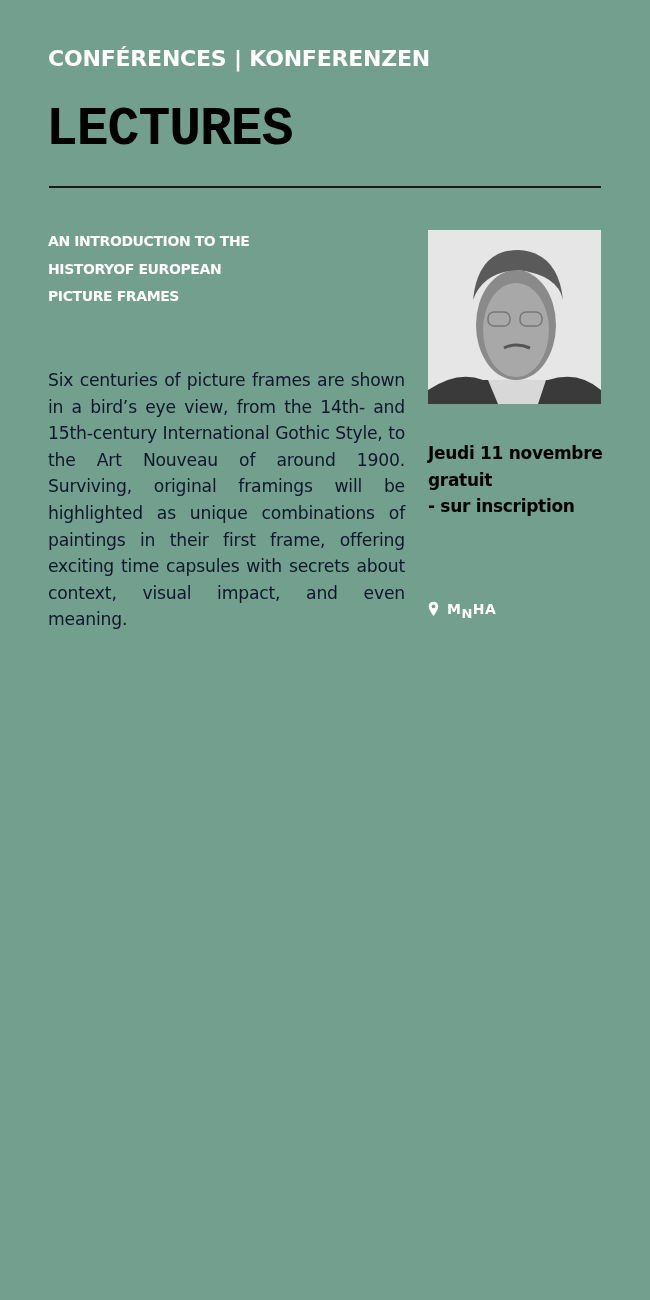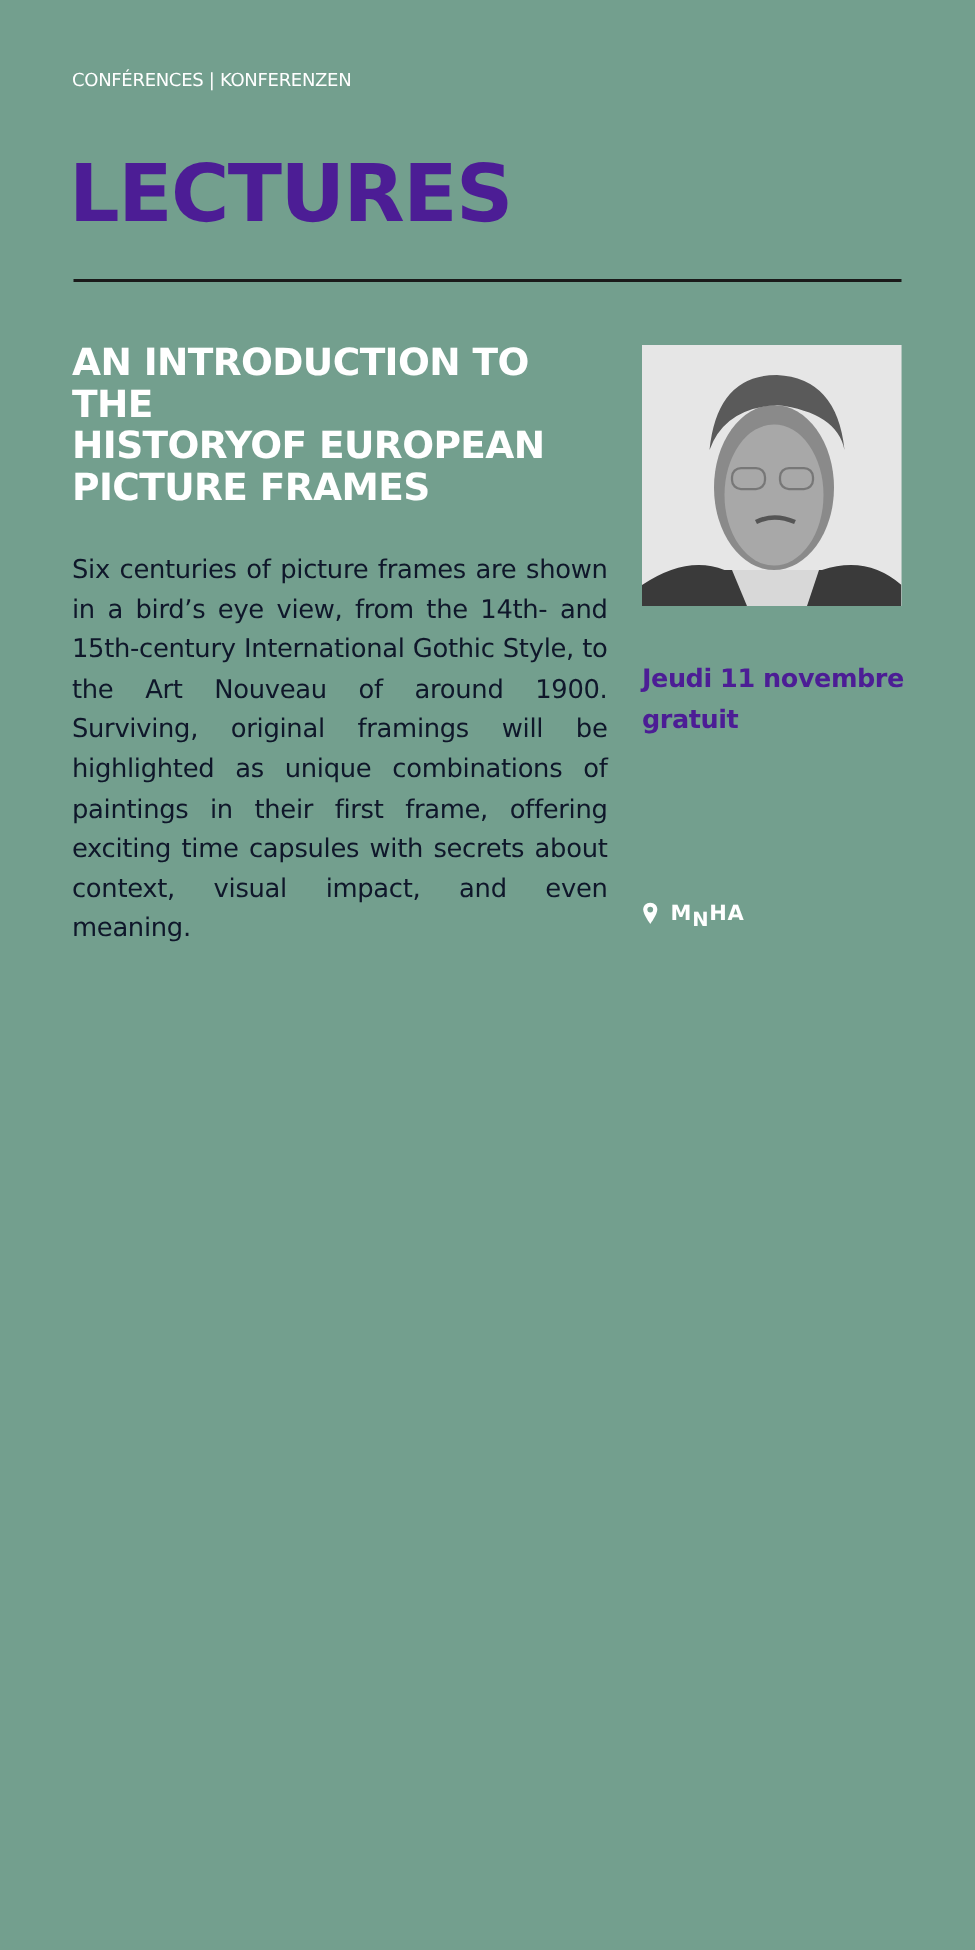--- a/index.html
+++ b/index.html
@@ -1,46 +1,46 @@
 <!DOCTYPE html>
 <html><head>
   <meta charset="utf-8">
   <style>
     html, body { margin:0; padding:0; }
     body {
       width:650px; height:1300px; background:#739f8e; position:relative; overflow:hidden;
       font-family:"DejaVu Sans", sans-serif; color:#fff;
     }
     .section-label {
-      position:absolute; left:48px; top:46px; font-size:12px; font-weight:normal;
+      position:absolute; left:48px; top:46px; font-size:22px; font-weight:bold;
       letter-spacing:-0.2px; color:#fff;
     }
     .page-title {
       position:absolute; left:46px; top:98px; font-size:53px; font-weight:bold;
-      letter-spacing:-1px; color:#4c1d95; line-height:64px;
+      letter-spacing:-1px; color:#000000; line-height:64px;font-family:Liberation Mono, monospace;
     }
     .divider {
       position:absolute; left:49px; top:186px; width:552px; height:1.5px; background:#1a1a1a;
     }
     .lecture-title {
-      position:absolute; left:48px; top:228px; width:360px; font-size:25px; font-weight:bold;
+      position:absolute; left:48px; top:228px; width:360px; font-size:14px; font-weight:bold;
       line-height:27.5px; color:#fff; letter-spacing:-0.4px;
     }
     .lecture-title span { display:block; }
     .description {
       position:absolute; left:48px; top:367px; width:357px; font-size:17.2px;
       line-height:26.6px; color:#0f172a; text-align:justify; letter-spacing:-0.2px;
     }
     .portrait {
       position:absolute; left:428px; top:230px; width:173px; height:174px;
       background:#e4e4e4; overflow:hidden;
     }
     .info {
       position:absolute; left:428px; top:440px; font-size:17px; font-weight:bold;
-      line-height:26.6px; color:#4c1d95; letter-spacing:-0.3px;
+      line-height:26.6px; color:#000000; letter-spacing:-0.3px;
     }
     .info div { white-space:nowrap; }
     .venue {
       position:absolute; left:428px; top:601px; display:flex; align-items:center; gap:8px;
       color:#fff; font-weight:bold;
     }
     .venue-logo { font-size:14px; letter-spacing:0.5px; display:flex; align-items:flex-end; }
     .venue-logo .sub { position:relative; top:4px; font-size:13px; }
   </style>
 </head>
@@ -68,20 +68,21 @@
     <path d="M45 70 Q50 20 90 20 Q130 22 135 70 Q130 45 90 40 Q55 42 45 70 Z" fill="#5a5a5a"></path>
     <rect x="60" y="82" width="22" height="14" rx="6" fill="none" stroke="#777" stroke-width="1.5"></rect>
     <rect x="92" y="82" width="22" height="14" rx="6" fill="none" stroke="#777" stroke-width="1.5"></rect>
     <path d="M76 118 Q88 112 102 118" stroke="#555" stroke-width="3" fill="none"></path>
   </svg>
 </div>
 
 <div class="info">
   <div>Jeudi 11 novembre</div>
   <div>gratuit</div>
+  <div>- sur inscription</div>
 </div>
 
 <div class="venue">
   <svg width="11" height="16" viewBox="0 0 11 16">
     <path d="M5.5 0.8 C2.7 0.8 0.8 2.8 0.8 5.4 C0.8 8.8 5.5 15 5.5 15 C5.5 15 10.2 8.8 10.2 5.4 C10.2 2.8 8.3 0.8 5.5 0.8 Z" fill="#fff"></path>
     <circle cx="5.5" cy="5.4" r="1.9" fill="#739f8e"></circle>
   </svg>
   <span class="venue-logo">
     <span>M</span>
       <span class="sub">N</span>

